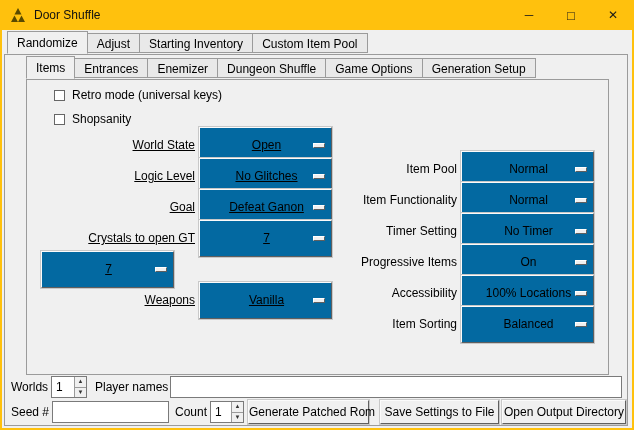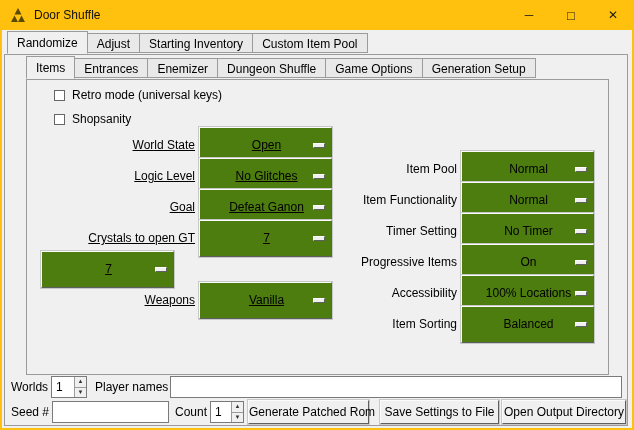--- a/index.html
+++ b/index.html
@@ -36,21 +36,21 @@
   .cb-label { margin-left:7px; }
 
   
   .optrow { position:absolute; height:26px; display:flex; align-items:center; }
   .optrow .rlabel { display:inline-block; text-align:right; }
   .optrow.colL { left:10px;text-decoration:underline; }
   .optrow.colL .rlabel { width:158px; }
   .optrow.colR { left:302px;margin-top:24px; }
   .optrow.colR .rlabel { width:128px; }
   .dd { display:flex; align-items:center; width:133px; height:37px; margin-left:4px;
-        background:#4d7c0f; border:1px solid; border-color:#fbfbfb #5f5f5f #5f5f5f #fbfbfb;
+        background:#0369a1; border:1px solid; border-color:#fbfbfb #5f5f5f #5f5f5f #fbfbfb;
         box-shadow: 0 0 0 1px #c8c8c8; font:inherit; cursor:default; }
   .ddval { flex:1; text-align:center; padding-left:20px; white-space:nowrap; }
   .ddind { width:12px; height:5px; background:#f0f0f0; border:1px solid; border-color:#ffffff #5f5f5f #5f5f5f #ffffff; margin-right:6px; flex:none; }
 
   
   .blabel { position:absolute; line-height:22px; white-space:nowrap; }
   .tinput { position:absolute; height:22px; background:#fff; border:1px solid #7a7a7a; font:inherit; padding:0 3px; }
   .spin { position:absolute; height:22px; background:#fff; border:1px solid #7a7a7a; display:flex; }
   .spinval { flex:1; line-height:20px; padding-left:4px; }
   .spinarrows { width:12px; display:flex; flex-direction:column; border-left:1px solid #9a9a9a; }

